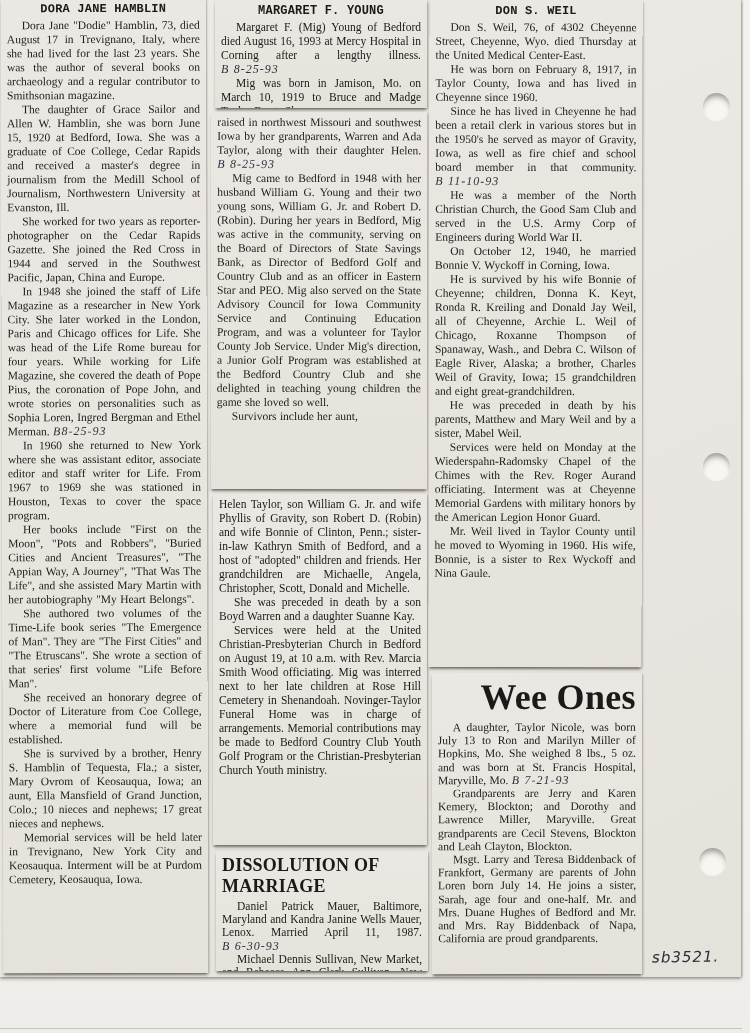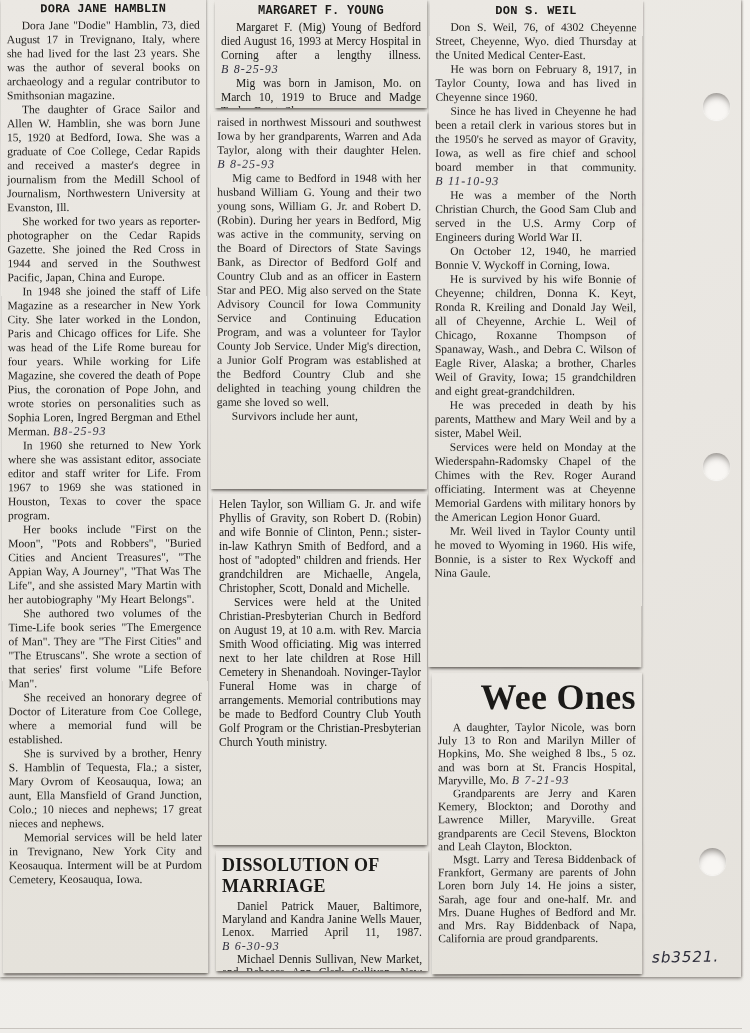--- a/index.html
+++ b/index.html
@@ -89,20 +89,21 @@
 </article>
 
 <article class="clipping" style="left:211px;top:112px;width:216px;height:377px;transform:rotate(0.1deg);">
   <p class="para"><span>raised in northwest Missouri and southwest Iowa by her grandparents, Warren and Ada Taylor, along with their daughter Helen.</span> <span class="hand">B 8-25-93</span></p>
   <p class="para ind">Mig came to Bedford in 1948 with her husband William G. Young and their two young sons, William G. Jr. and Robert D. (Robin). During her years in Bedford, Mig was active in the community, serving on the Board of Directors of State Savings Bank, as Director of Bedford Golf and Country Club and as an officer in Eastern Star and PEO. Mig also served on the State Advisory Council for Iowa Community Service and Continuing Education Program, and was a volunteer for Taylor County Job Service. Under Mig's direction, a Junior Golf Program was established at the Bedford Country Club and she delighted in teaching young children the game she loved so well.</p>
   <p class="para ind">Survivors include her aunt,</p>
 </article>
 
 <article class="clipping" style="left:213px;top:494px;width:214px;height:351px;">
   <p class="para">Helen Taylor, son William G. Jr. and wife Phyllis of Gravity, son Robert D. (Robin) and wife Bonnie of Clinton, Penn.; sister-in-law Kathryn Smith of Bedford, and a host of "adopted" children and friends. Her grandchildren are Michaelle, Angela, Christopher, Scott, Donald and Michelle.</p>
+  <p class="para ind">She was preceded in death by a son Boyd Warren and a daughter Suanne Kay.</p>
   <p class="para ind">Services were held at the United Christian-Presbyterian Church in Bedford on August 19, at 10 a.m. with Rev. Marcia Smith Wood officiating. Mig was interred next to her late children at Rose Hill Cemetery in Shenandoah. Novinger-Taylor Funeral Home was in charge of arrangements. Memorial contributions may be made to Bedford Country Club Youth Golf Program or the Christian-Presbyterian Church Youth ministry.</p>
 </article>
 
 <article class="clipping tight" style="left:216px;top:851px;width:212px;height:120px;">
   <h2 class="clip-title-left">DISSOLUTION OF MARRIAGE</h2>
   <p class="para ind"><span>Daniel Patrick Mauer, Baltimore, Maryland and Kandra Janine Wells Mauer, Lenox. Married April 11, 1987.</span> <span class="hand">B 6-30-93</span></p>
   <p class="para ind">Michael Dennis Sullivan, New Market, and Rebecca Ann Clark Sullivan, New Market. Married September 2, 1973.</p>
 </article>
 
 <article class="clipping" style="left:429px;top:0px;width:213px;height:667px;transform:rotate(0.1deg);">

